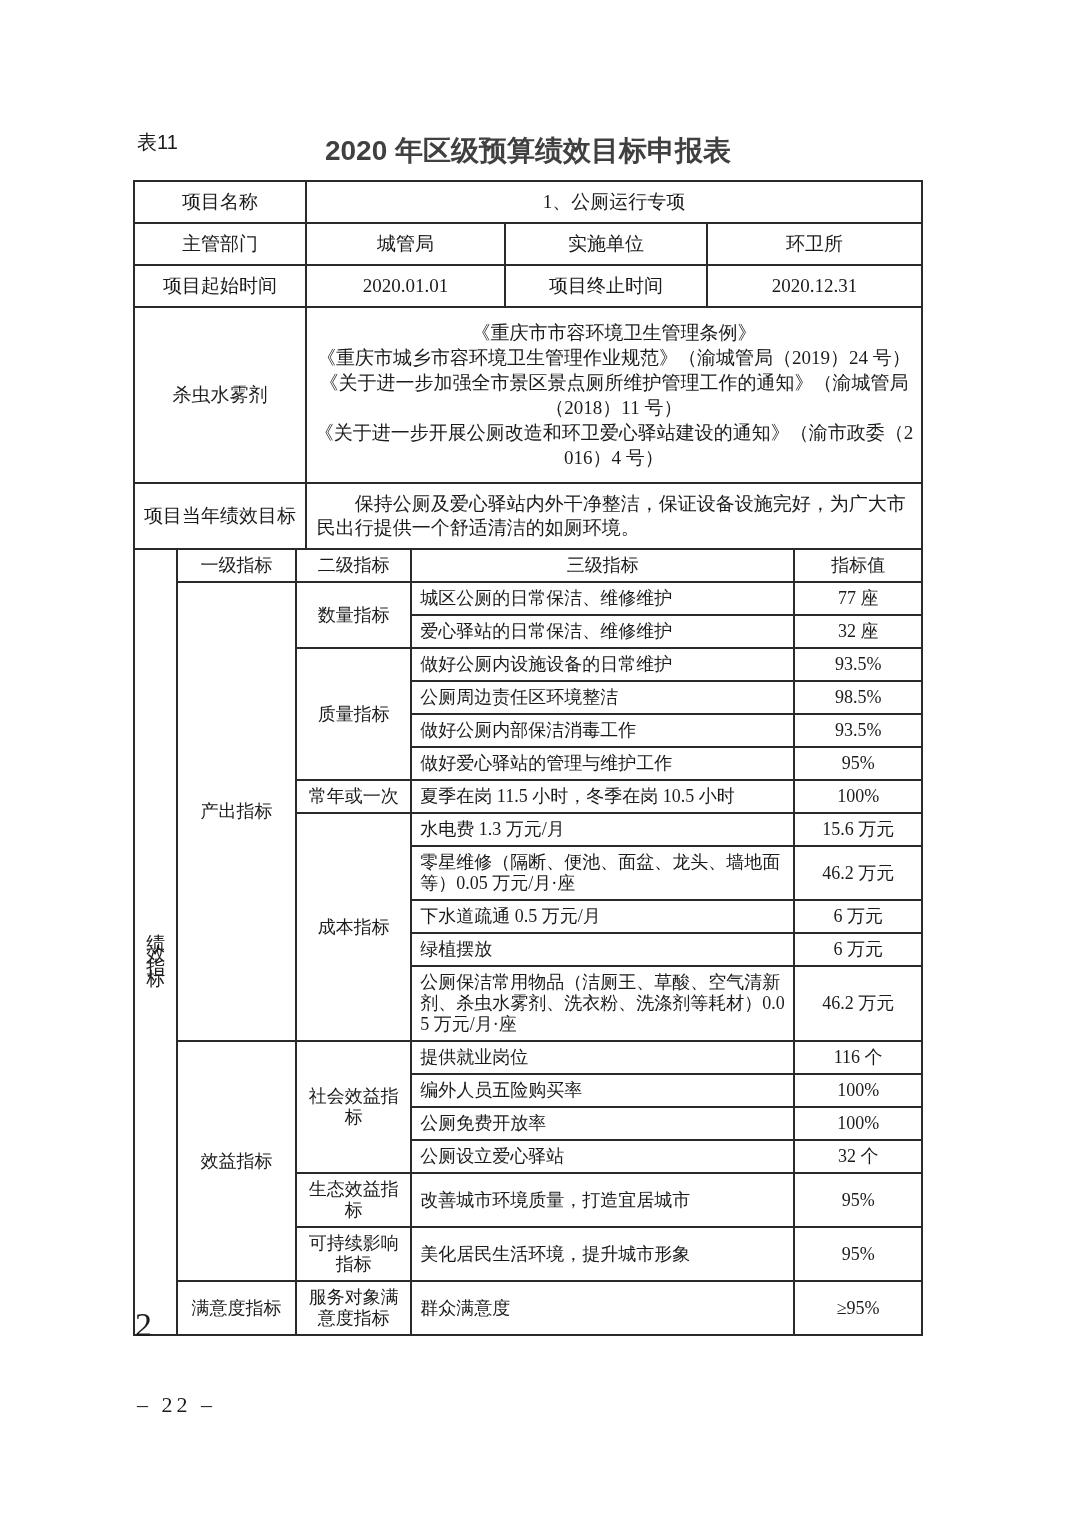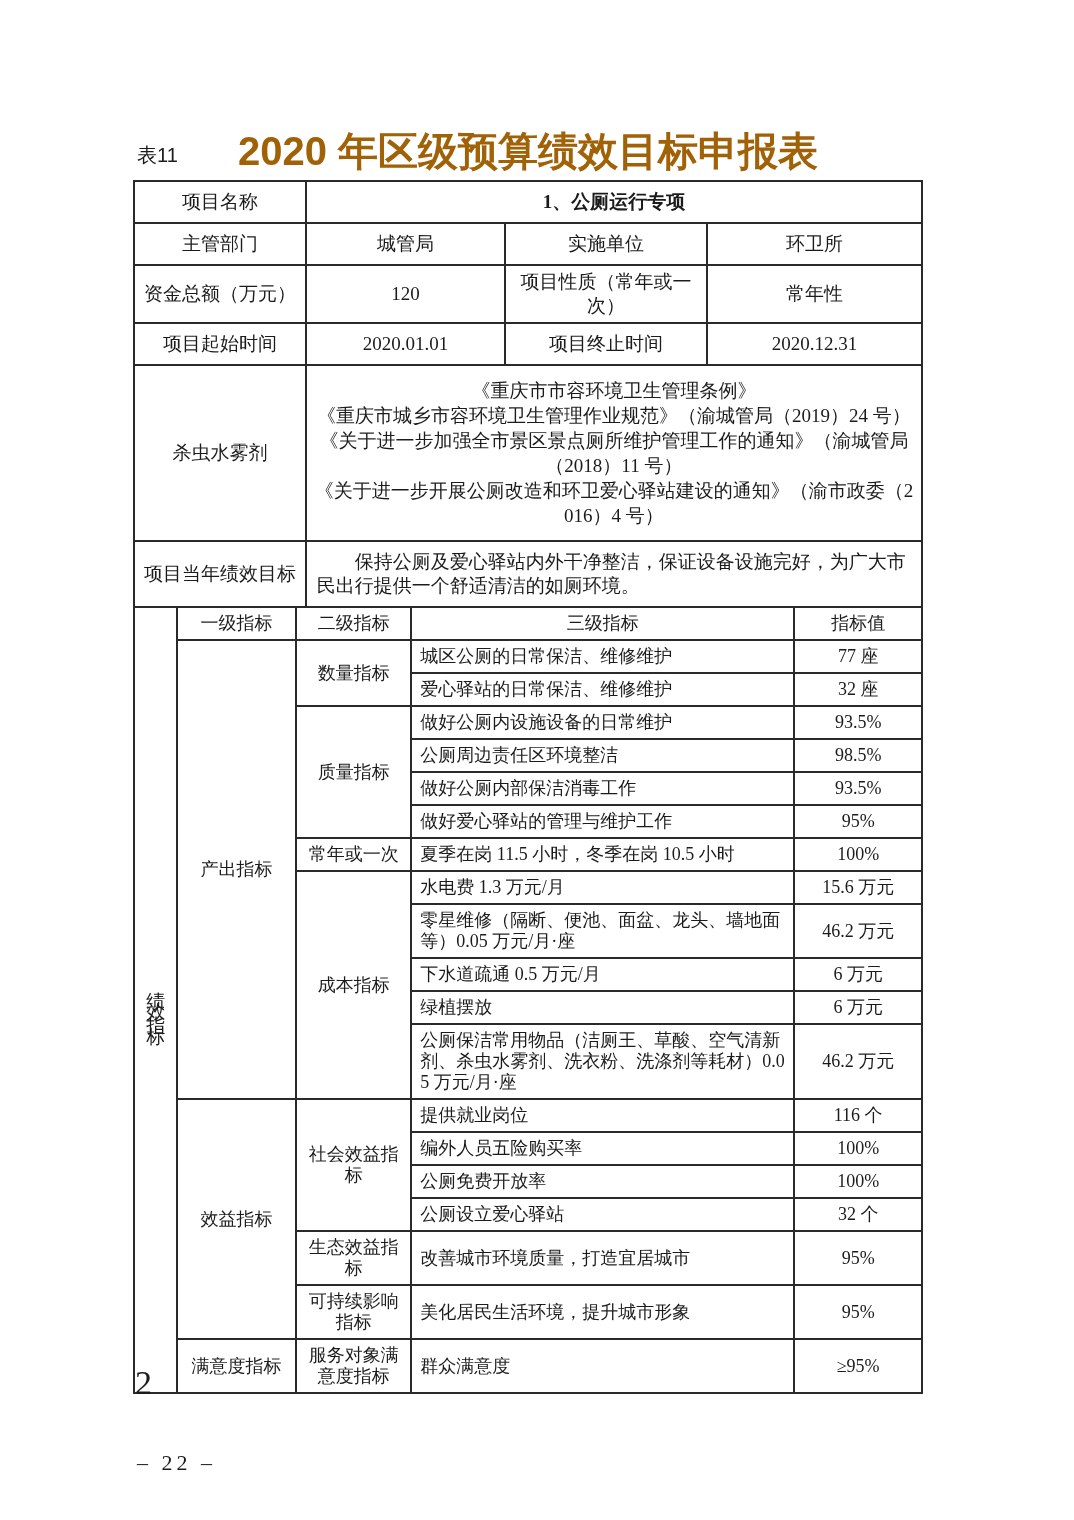--- a/index.html
+++ b/index.html
@@ -7,40 +7,40 @@
     width:1074px;height:1520px;background:#ffffff;
     font-family:"Liberation Serif","DejaVu Serif",serif;
     color:#1b1b1b;
   }
   .page{position:relative;width:1074px;height:1520px;overflow:hidden;background:#fff;}
   .content{position:absolute;left:133px;top:122px;width:790px;}
 
   
   .titlebar{position:relative;height:58px;}
   .table-label{
-    position:absolute;left:4px;bottom:11px;font-size:20px;
+    position:absolute;left:4px;bottom:24px;font-size:20px;
     font-family:"Liberation Sans","DejaVu Sans",sans-serif;
   }
   .doc-title{
-    margin:0;text-align:center;font-size:40px;font-weight:800;line-height:58px;
-    font-family:"Liberation Sans","DejaVu Sans",sans-serif;color:#a16207;
+    margin:0;text-align:center;font-size:28px;font-weight:800;line-height:58px;
+    font-family:"Liberation Sans","DejaVu Sans",sans-serif;color:#404040;
   }
 
   
   table{border-collapse:collapse;width:100%;table-layout:fixed;}
   td{
     border:2px solid #2a2a2a;vertical-align:middle;
     font-size:19px;line-height:24px;padding:8px 6px;text-align:center;
     word-break:break-all;
   }
   .info-table td.tall{padding:4px 4px;}
   .para{text-align:left;text-indent:2em;padding:0 4px;}
   .basis-cell{padding:12px 6px;line-height:25px;}
   .basis-line{text-align:center;}
-  .bold{font-weight:700;}
+  .bold{font-weight:400;}
 
   .ind-table{margin-top:-2px;}
   .ind-table td{font-size:18px;line-height:21px;padding:5px 8px;}
   .ind-table td.l3{text-align:left;}
   .side{position:relative;padding:0;}
   .vert{
     writing-mode:vertical-lr;text-orientation:upright;
     letter-spacing:12px;line-height:1.1;font-size:19px;margin:0 auto;
   }
   .artifact{
@@ -73,26 +73,20 @@
       <tbody>
           <tr>
         <td>项目名称</td>
         <td colspan="3" class="bold">1、公厕运行专项</td>
       </tr>
       <tr>
         <td>主管部门</td>
         <td>城管局</td>
         <td>实施单位</td>
         <td>环卫所</td>
-      </tr>
-      <tr>
-        <td>资金总额（万元）</td>
-        <td>120</td>
-        <td class="tall">项目性质（常年或一次）</td>
-        <td>常年性</td>
       </tr>
       <tr>
         <td>项目起始时间</td>
         <td>2020.01.01</td>
         <td>项目终止时间</td>
         <td>2020.12.31</td>
       </tr>
       <tr>
         <td>杀虫水雾剂</td>
         <td colspan="3" class="basis-cell">

